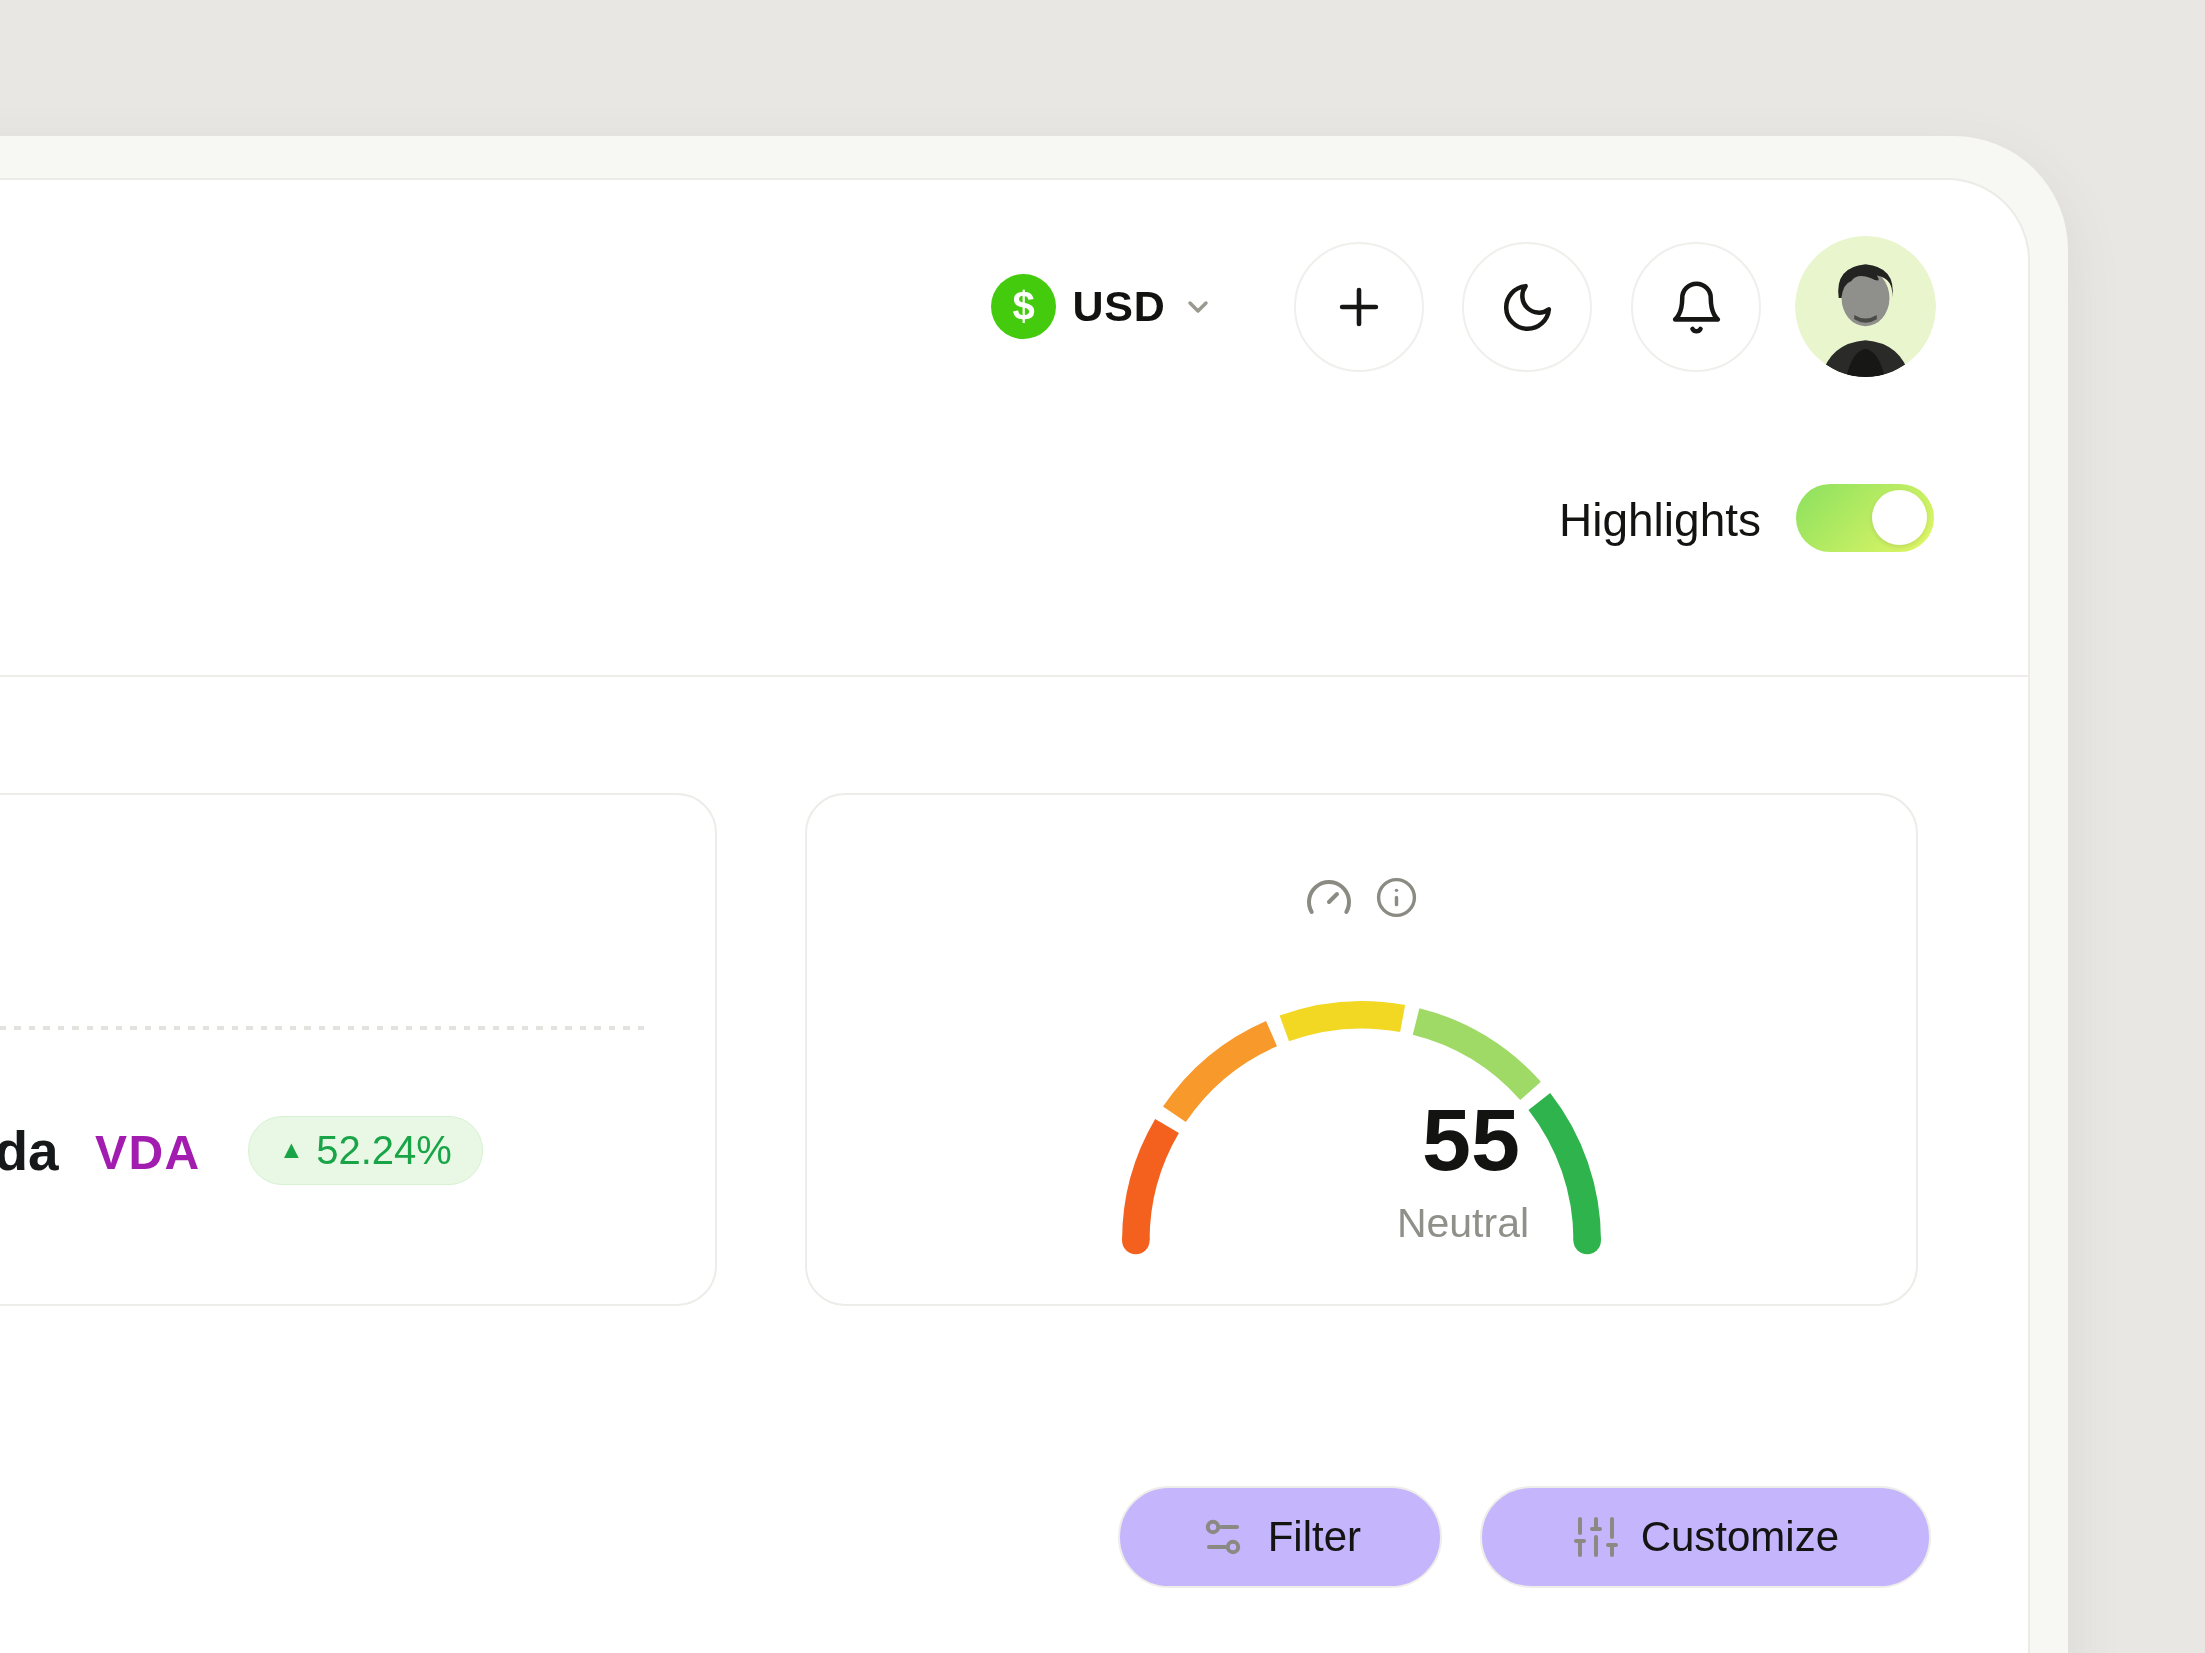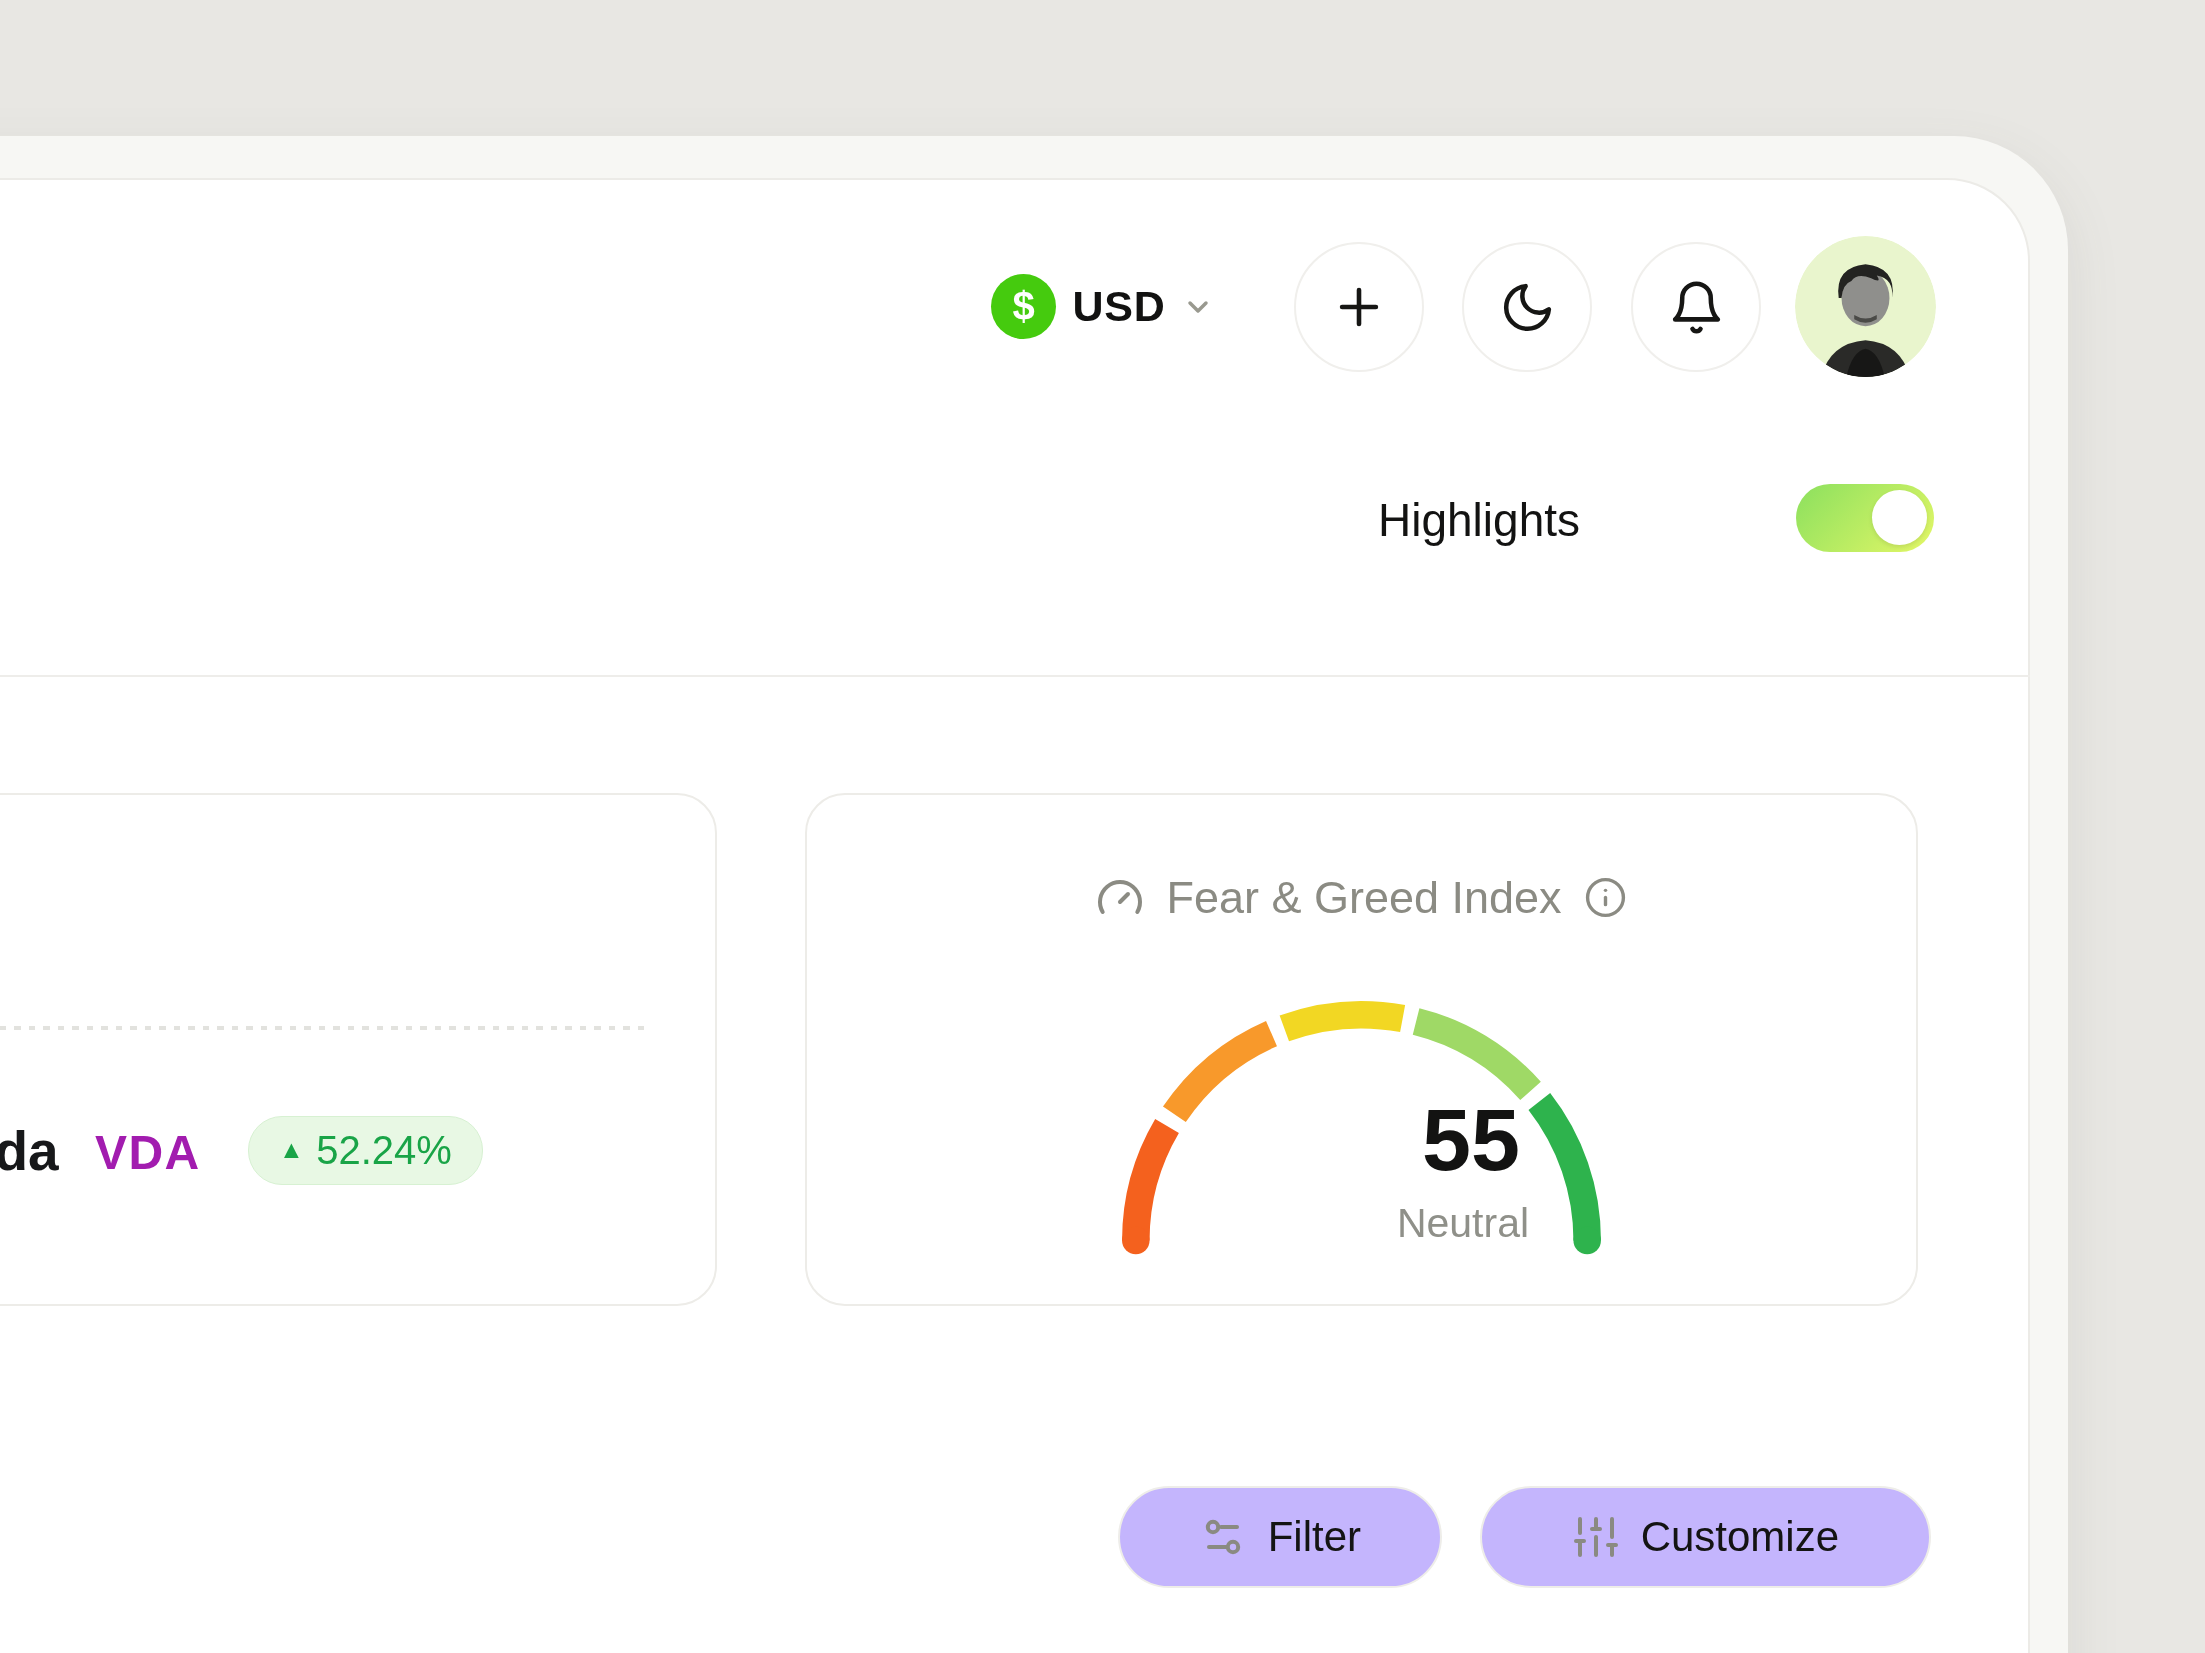--- a/index.html
+++ b/index.html
@@ -49,21 +49,21 @@
     display:flex; align-items:center; justify-content:center;
     top:242px; cursor:pointer;
   }
   .avatar-btn {
     left:1795px; top:236px; width:141px; height:141px;
     border-radius:50%; overflow:hidden; cursor:pointer;
   }
 
   .highlights-label {
     left:1378px; top:493px; width:383px;
-    text-align:left; font-size:46px; color:#131312;
+    text-align:right; font-size:46px; color:#131312;
   }
   .toggle {
     left:1796px; top:484px; width:138px; height:68px;
     border-radius:34px;
     background:linear-gradient(135deg, var(--toggle-from), var(--toggle-to));
     cursor:pointer;
   }
   .toggle-knob {
     position:absolute; top:6.2px; left:76px;
     width:55px; height:55px; border-radius:50%;
@@ -192,21 +192,20 @@
   <span class="pct">52.24%</span>
 </div>
 
 <div class="abs card card-right"></div>
 
 <div class="abs fg-title-row">
   <svg width="48" height="48" viewBox="0 0 24 24" fill="none" stroke="#8b8b83" stroke-width="2" stroke-linecap="round" stroke-linejoin="round">
     <path d="m12 14 4-4"></path>
     <path d="M3.34 19a10 10 0 1 1 17.32 0"></path>
   </svg>
-  <span class="fg-title">Fear &amp; Greed Index</span>
   <svg width="43" height="43" viewBox="0 0 24 24" fill="none" stroke="#8b8b83" stroke-width="1.9" stroke-linecap="round" stroke-linejoin="round">
     <circle cx="12" cy="12" r="10"></circle>
     <path d="M12 16v-4"></path>
     <path d="M12 8h.01"></path>
   </svg>
 </div>
 
 <svg class="abs fg-gauge" width="551" height="300" viewBox="0 0 800 436">
     <path d="M 72 411.99999999999994 A 328 328 0 0 1 117.38563537517962 245.52741694888894" stroke="#f4611e" stroke-width="40" fill="none"></path>
     <circle cx="72" cy="411.99999999999994" r="20" fill="#f4611e"></circle>

